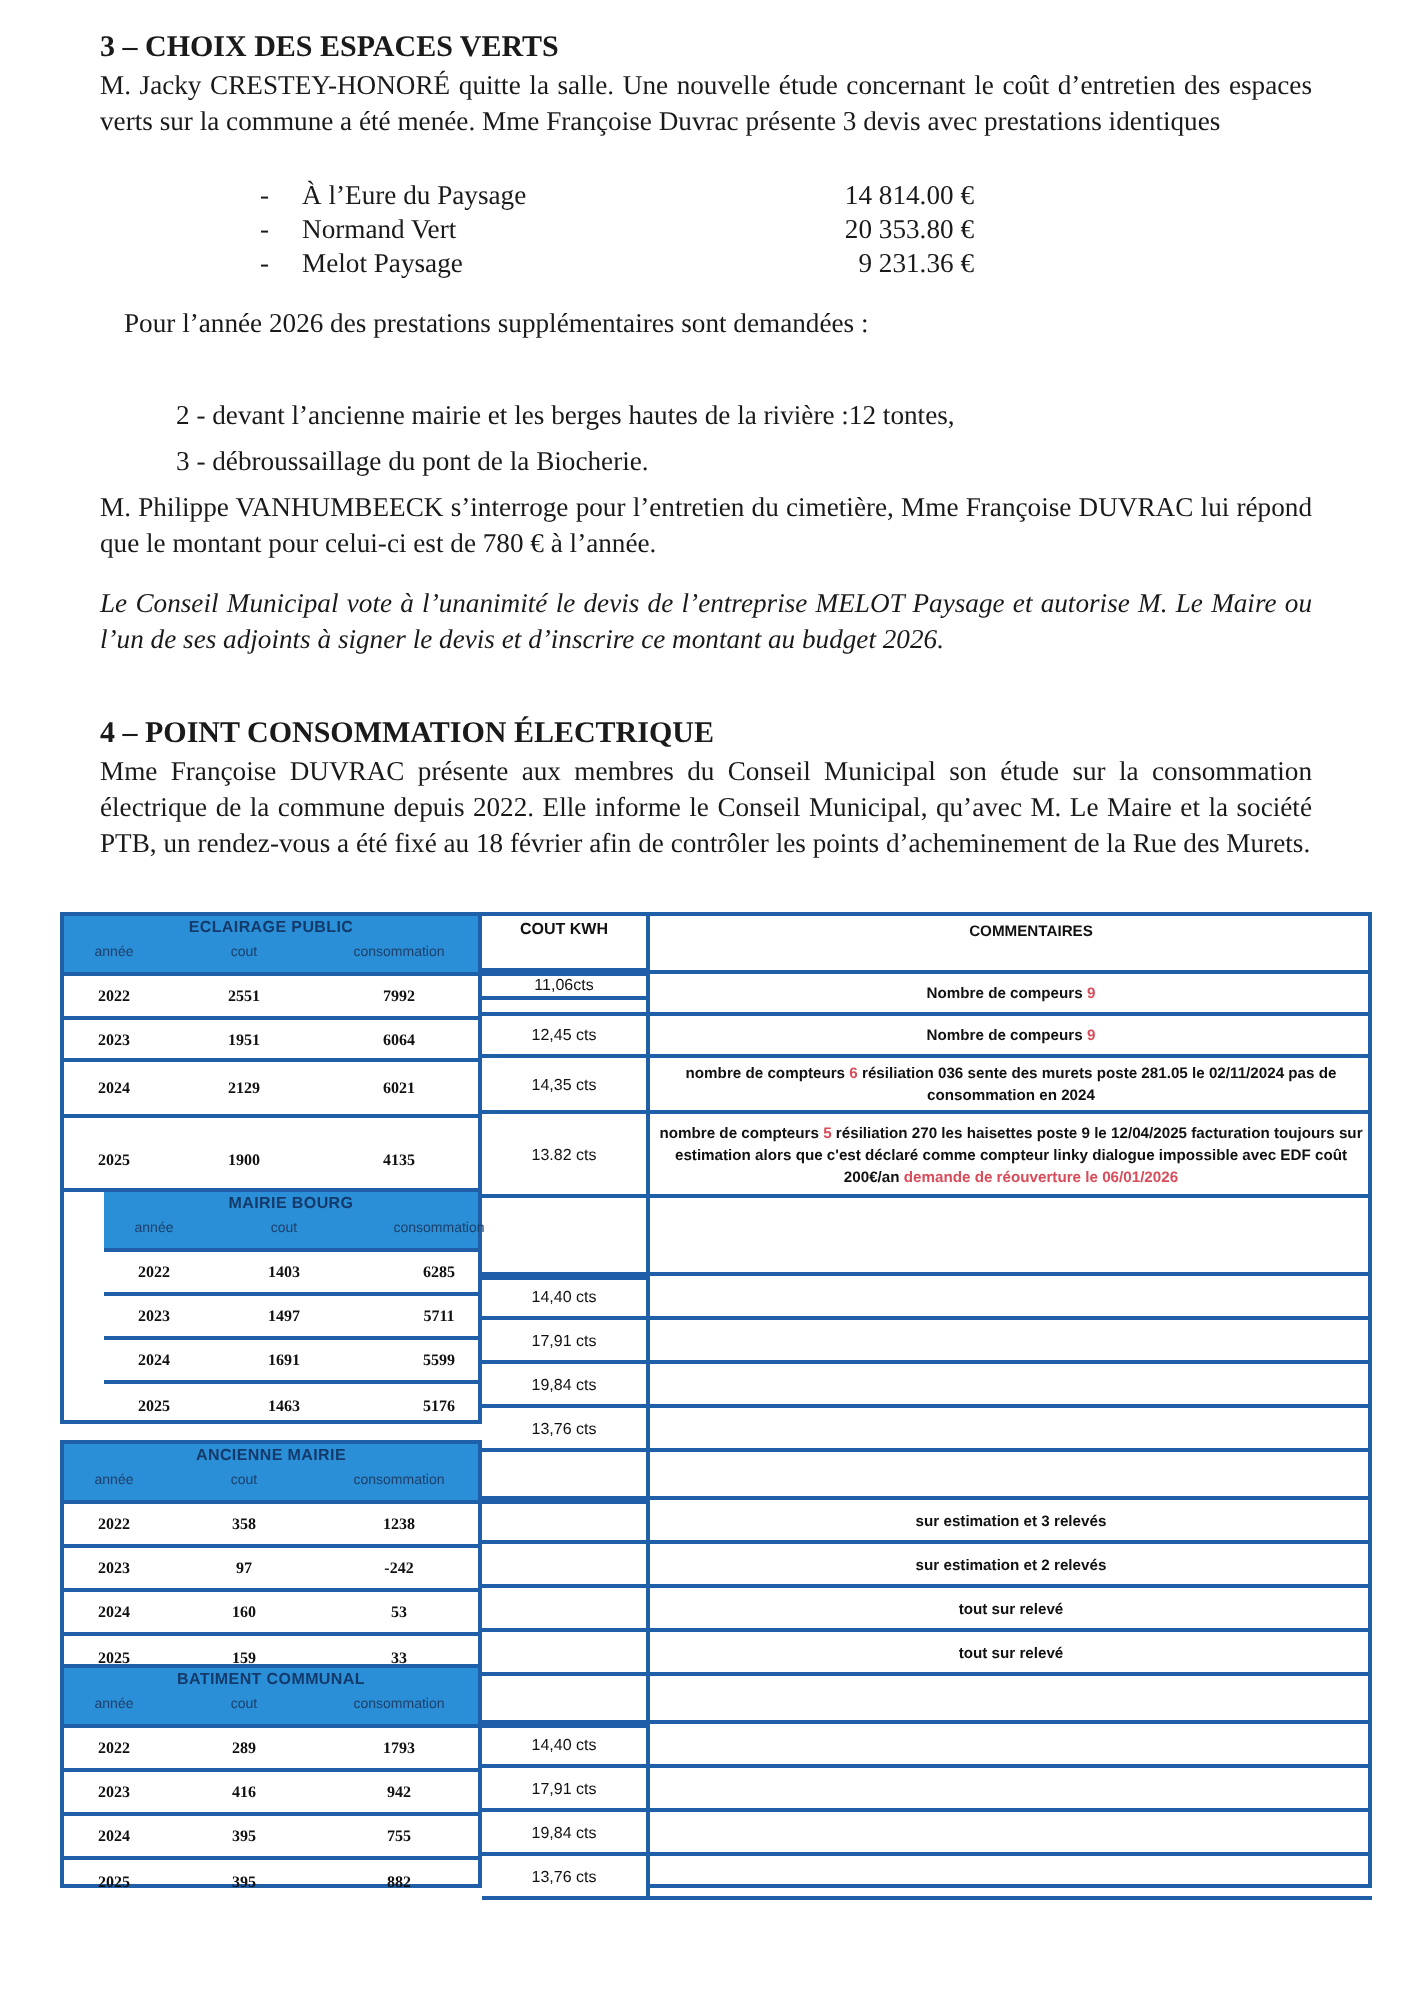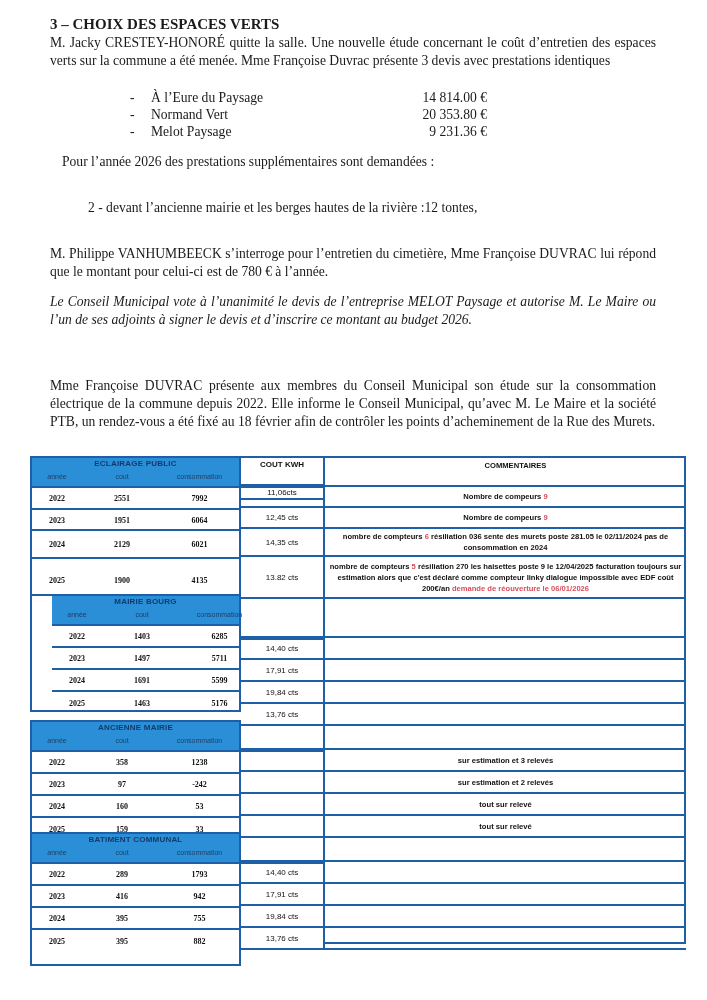--- a/index.html
+++ b/index.html
@@ -53,24 +53,26 @@
     <span class="qval">20 353.80 €</span>
   </div>
   <div class="quote-row" style="top:124px;left:0;width:707px;height:18px;">
     <span class="dash">-</span>
     <span class="qname">Melot Paysage</span>
     <span class="qval">9 231.36 €</span>
   </div>
 
   <div class="p" style="top:153px;margin-left:12px;">Pour l’année 2026 des prestations supplémentaires sont demandées :</div>
   <div class="list" style="top:200px;">2 - devant l’ancienne mairie et les berges hautes de la rivière :12 tontes,</div>
+  <div class="list" style="top:223px;">3 - débroussaillage du pont de la Biocherie.</div>
 
   <div class="p" style="top:245px;">M. Philippe VANHUMBEECK s’interroge pour l’entretien du cimetière, Mme Françoise DUVRAC lui répond que le montant pour celui-ci est de 780 € à l’année.</div>
   <div class="p italic" style="top:293px;">Le Conseil Municipal vote à l’unanimité le devis de l’entreprise MELOT Paysage et autorise M. Le Maire ou l’un de ses adjoints à signer le devis et d’inscrire ce montant au budget 2026.</div>
 
+  <div class="h" style="top:359px;">4 – POINT CONSOMMATION ÉLECTRIQUE</div>
   <div class="p" style="top:377px;">Mme Françoise DUVRAC présente aux membres du Conseil Municipal son étude sur la consommation électrique de la commune depuis 2022. Elle informe le Conseil Municipal, qu’avec M. Le Maire et la société PTB, un rendez-vous a été fixé au 18 février afin de contrôler les points d’acheminement de la Rue des Murets.</div>
 
   <div id="table-root" class="tbl-font">
       <div class="com-col" style="top: 456px; height: 488px; border-top: 2px solid rgb(31, 95, 168);"></div>
       <div class="vline" style="left: 323px; top: 456px; height: 488px;"></div>
       <div class="kwh-cell" style="top: 484px; height: 16px;">11,06cts</div>
       <div class="com-cell" style="top: 486px; height: 22px;">
         <span><span>Nombre de compeurs </span><span class="red">9</span><span></span><span class="red"></span></span>
       </div>
       <div class="kwh-cell" style="top: 506px; height: 23px;">12,45 cts</div>
@@ -192,21 +194,21 @@
       <div class="kwh-cell kwh-head" style="top: 720px; height: 32px; border-top: none;"></div>
       <div class="com-cell" style="top: 720px; height: 30px; align-items: flex-start; padding-top: 3px;"></div>
       <div class="kwh-cell" style="top: 860px; height: 24px;">14,40 cts</div>
       <div class="com-cell" style="top: 862px; height: 22px;"></div>
       <div class="kwh-cell" style="top: 882px; height: 24px;">17,91 cts</div>
       <div class="com-cell" style="top: 884px; height: 22px;"></div>
       <div class="kwh-cell" style="top: 904px; height: 24px;">19,84 cts</div>
       <div class="com-cell" style="top: 906px; height: 22px;"></div>
       <div class="kwh-cell" style="top: 926px; height: 24px;">13,76 cts</div>
       <div class="com-cell" style="top: 928px; height: 22px;"></div>
-      <div class="blk" style="top: 832px; height: 134px;">
+      <div class="blk" style="top: 832px; height: 112px;">
         <div class="blk-head" style="background: rgb(42, 143, 214);">
           <div class="blk-title">BATIMENT COMMUNAL</div>
           <div class="blk-sub" style="left:0;width:50px;text-align:center;">année</div>
           <div class="blk-sub" style="left:60px;width:60px;text-align:center;">cout</div>
           <div class="blk-sub" style="left:130px;width:75px;text-align:center;">consommation</div>
         </div>
         <div class="row" style="height: 22px; border-bottom-color: rgb(31, 95, 168);">
           <span class="cell c-annee">2022</span>
           <span class="cell c-cout">289</span>
           <span class="cell c-conso">1793</span>

